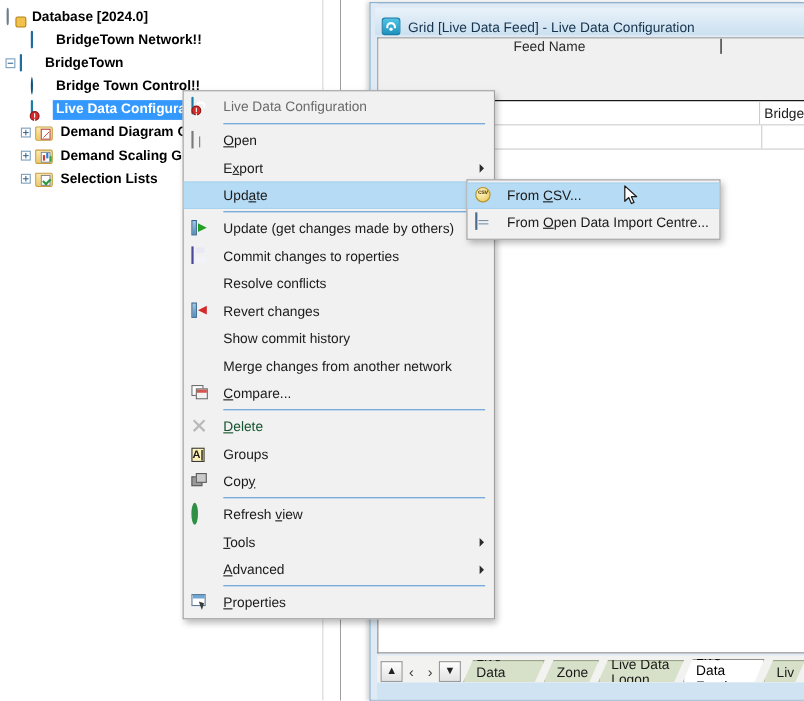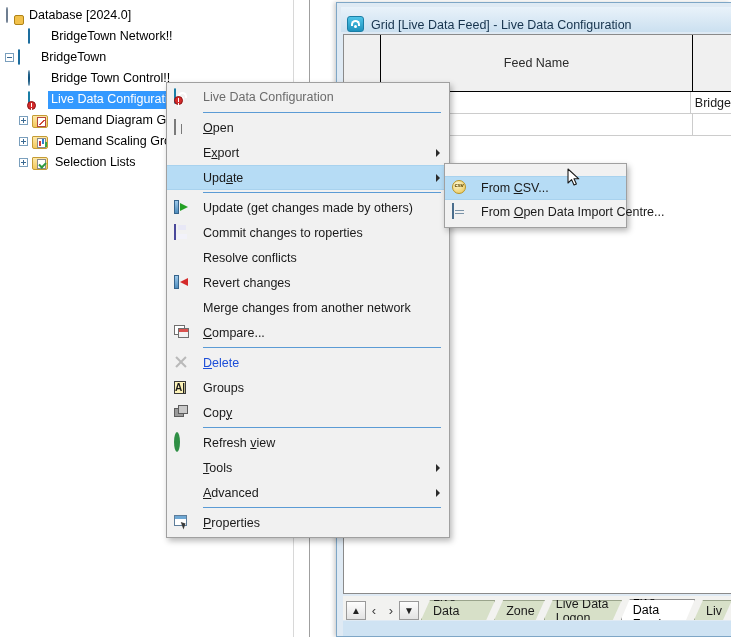--- a/index.html
+++ b/index.html
@@ -42,20 +42,21 @@
     padding-top: 5px;
   }
   .tnode {
     position: relative;
     height: 21px;
     display: flex;
     align-items: center;
     font-size: 12.5px;
     color: #000000;
     white-space: nowrap;
+    font-weight: bold;
   }
   .tnode .tlabel {
     padding: 1px 3px 2px 3px;
     line-height: 15px;
   }
   .tnode.selected .tlabel {
     background: #3399ff;
     color: #ffffff;
   }
   .t-ico {
@@ -218,20 +219,21 @@
   }
   #grid-body{
     position:absolute;left:6px;top:31px;right:0;bottom:42px;
     background:#ffffff;border:1px solid #8a8a8a;border-right:none;
     box-sizing:border-box;overflow:hidden;
   }
   #grid-header-row{
     display:flex;height:57px;background:#f0f0f0;
     border-bottom:1px solid #000000;
     box-sizing:border-box;
+    flex-direction:column;
   }
   .gh-cell{
     border-right:1px solid #000000;
     display:flex;align-items:center;justify-content:center;
     font-size:12.5px;color:#2b2b2b;
     box-sizing:border-box;
   }
   .gh-corner{width:37px;}
   .gh-feed{width:312px;}
   .gh-last{flex:1;border-right:none;}
@@ -307,21 +309,21 @@
   .mi{
     position:relative;
     height:25px;
     display:flex;align-items:center;
     font-size:12.5px;color:#1a1a1a;
     padding-left:36px;padding-right:8px;
     box-sizing:border-box;
     white-space:nowrap;
   }
   .mi.header{color:#6b6b6b;height:26px;}
-  .mi.disabled{color:#1d4ed8;}
+  .mi.disabled{color:#14532d;}
   .mi.hl{
     background:#b6dcf5;
     border-top:1px solid #a8d2ee;
     border-bottom:1px solid #a8d2ee;
   }
   .mi .mico{
     position:absolute;left:7px;top:50%;transform:translateY(-50%);
     width:17px;height:16px;
   }
   .mi .arrow{
@@ -405,27 +407,27 @@
   .mic-props::before{content:"";position:absolute;left:0;top:0;width:13px;height:11px;
     background:#ffffff;border:1px solid #5e7d9a;box-sizing:border-box;
     box-shadow:inset 0 3px 0 0 #6fa8d4;}
   .mic-props::after{content:"";position:absolute;left:8px;top:6px;width:0;height:0;
     border-left:4px solid #3a3a3a;border-top:3px solid transparent;border-bottom:5px solid transparent;
     transform:rotate(-20deg);}
 
   
   #sub-menu{
     position:absolute;
-    left:444px; top:163px;
-    width:183px;
+    left:424px; top:163px;
+    width:231px;
     background:#f1f1f1;
     border:1px solid #a0a0a0;
     box-shadow:2px 3px 6px rgba(0,0,0,0.28);
     box-sizing:border-box;
-    padding:12px 0 3px 0;
+    padding:2px 0 3px 0;
     z-index:50;
   }
   #sub-menu .mi{padding-left:36px;height:24px;}
   .mic-csv{
     width:16px;height:15px;position:relative;
   }
   .mic-csv::before{content:"";position:absolute;left:0;top:0;width:14px;height:14px;border-radius:50%;
     background:radial-gradient(circle at 35% 32%,#fff7cf,#e8c34d);border:1px solid #b99425;box-sizing:border-box;}
   .mic-csv .lbl{position:absolute;left:1px;top:1px;width:12px;text-align:center;
     font-size:6px;line-height:8px;color:#5a4504;font-weight:bold;letter-spacing:-0.3px;}
@@ -605,20 +607,23 @@
 
     <div class="mi">
       <span>Resolve conflicts</span>
     </div>
 
     <div class="mi">
       <span class="mico"><span class="mic-revert"></span></span>
       <span>Revert changes</span>
     </div>
 
+    <div class="mi">
+      <span>Show commit history</span>
+    </div>
 
     <div class="mi">
       <span>Merge changes from another network</span>
     </div>
 
     <div class="mi">
       <span class="mico"><span class="mic-compare"></span></span>
       <span><span class="acc">C</span>ompare...</span>
     </div>
     <div class="msep"></div>

